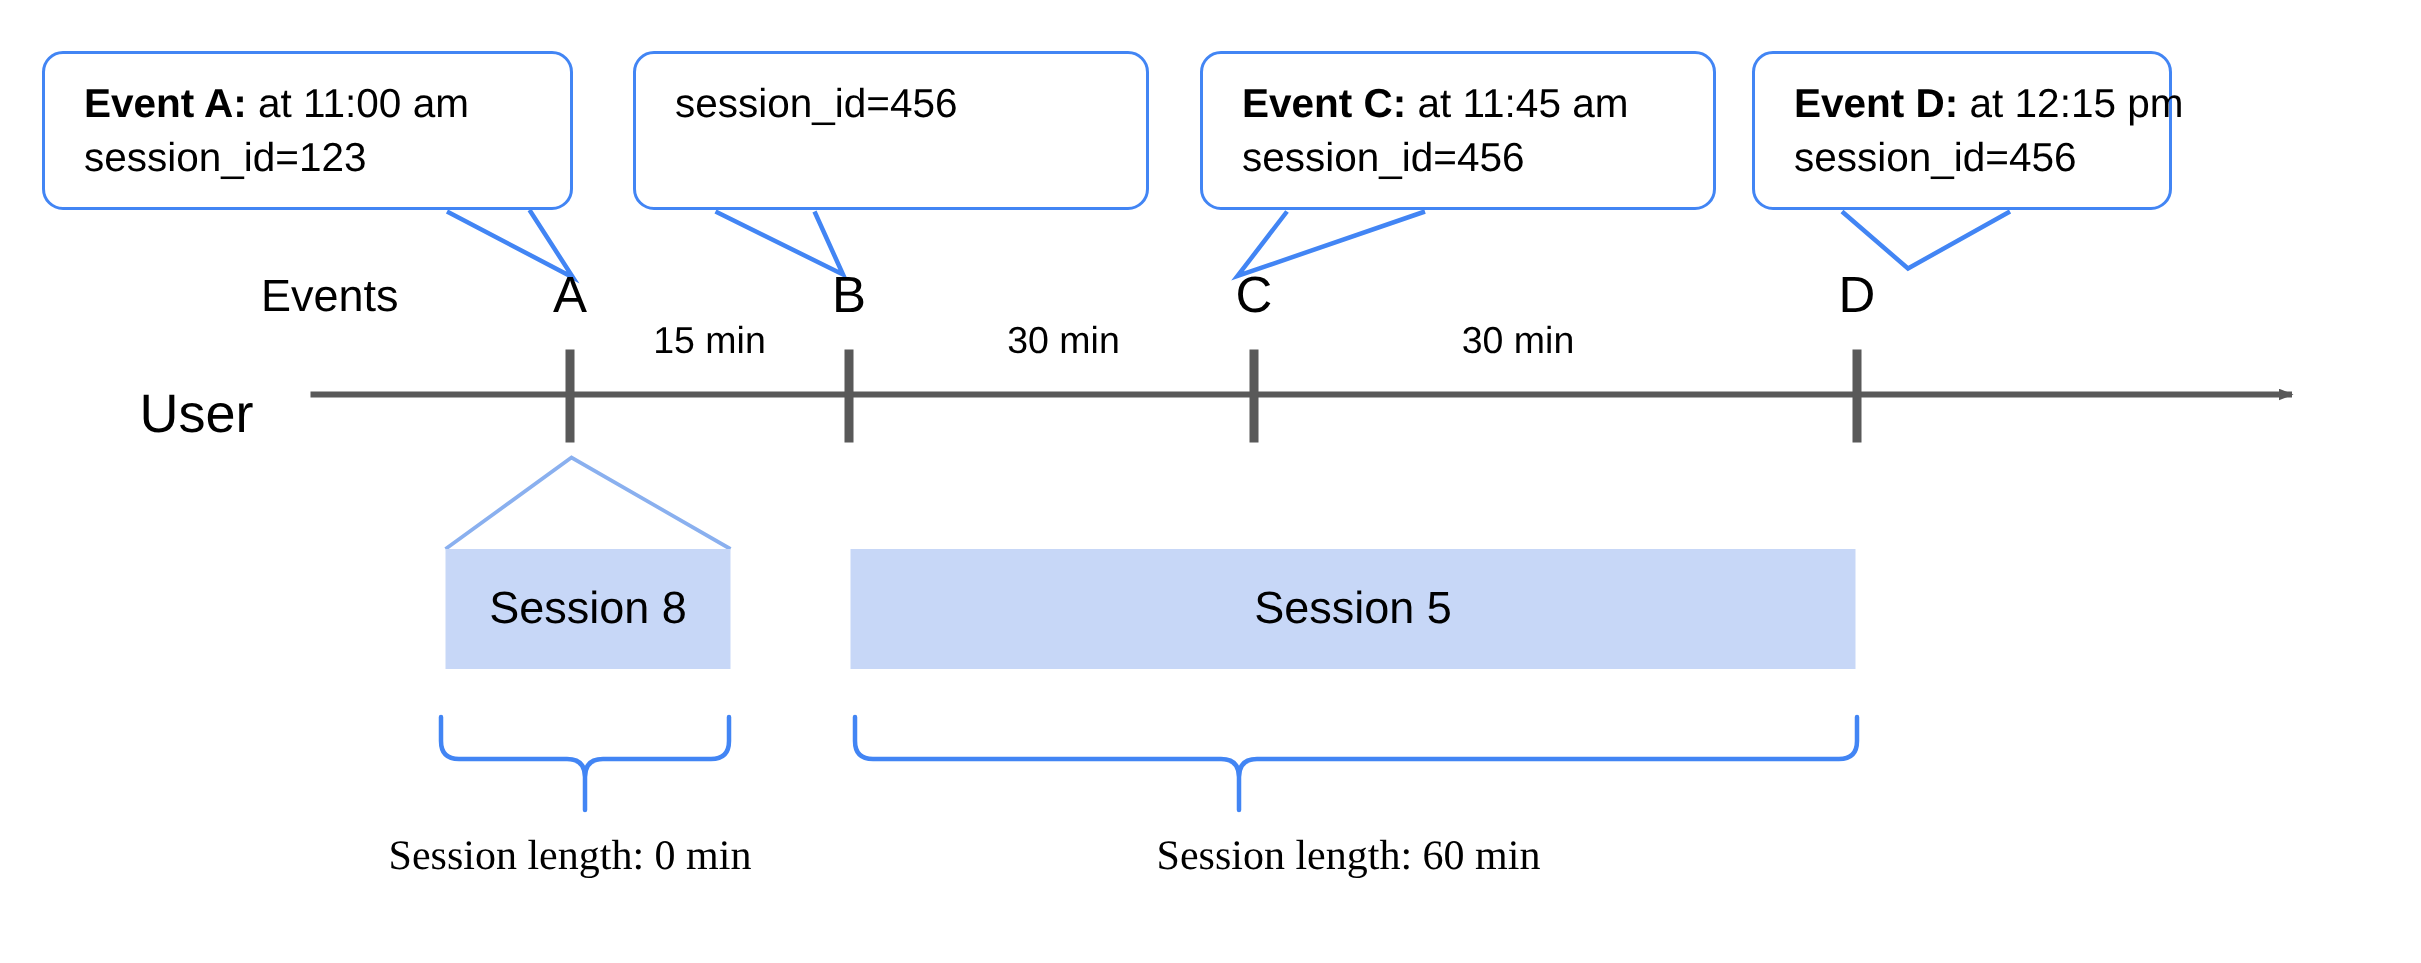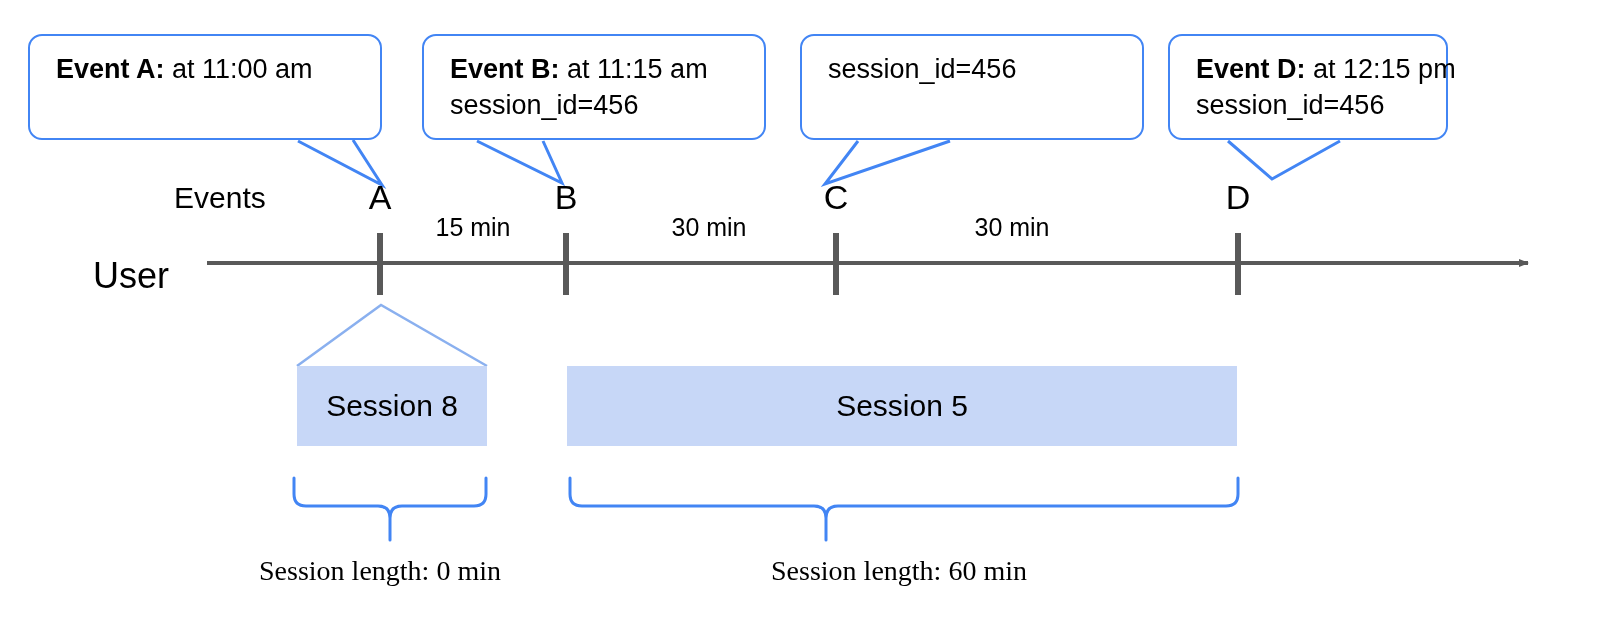--- a/index.html
+++ b/index.html
@@ -90,30 +90,31 @@
 </style>
 </head>
 <body>
 
 <div id="canvas">
 
   <div class="callout-box" style="left:28px; top:34px; width:354px; height:106px;">
     <div class="callout-line1">
       <span class="callout-strong">Event A:</span><span> at 11:00 am</span>
     </div>
+    <div class="callout-line2">session_id=123</div>
   </div>
 
   <div class="callout-box" style="left:422px; top:34px; width:344px; height:106px;">
-    <div class="callout-line1">
-      <span class="callout-strong">Event B:</span><span> at 11:15 am</span>
-    </div>
     <div class="callout-line2">session_id=456</div>
   </div>
 
   <div class="callout-box" style="left:800px; top:34px; width:344px; height:106px;">
+    <div class="callout-line1">
+      <span class="callout-strong">Event C:</span><span> at 11:45 am</span>
+    </div>
     <div class="callout-line2">session_id=456</div>
   </div>
 
   <div class="callout-box" style="left:1168px; top:34px; width:280px; height:106px;">
     <div class="callout-line1">
       <span class="callout-strong">Event D:</span><span> at 12:15 pm</span>
     </div>
     <div class="callout-line2">session_id=456</div>
   </div>
 

